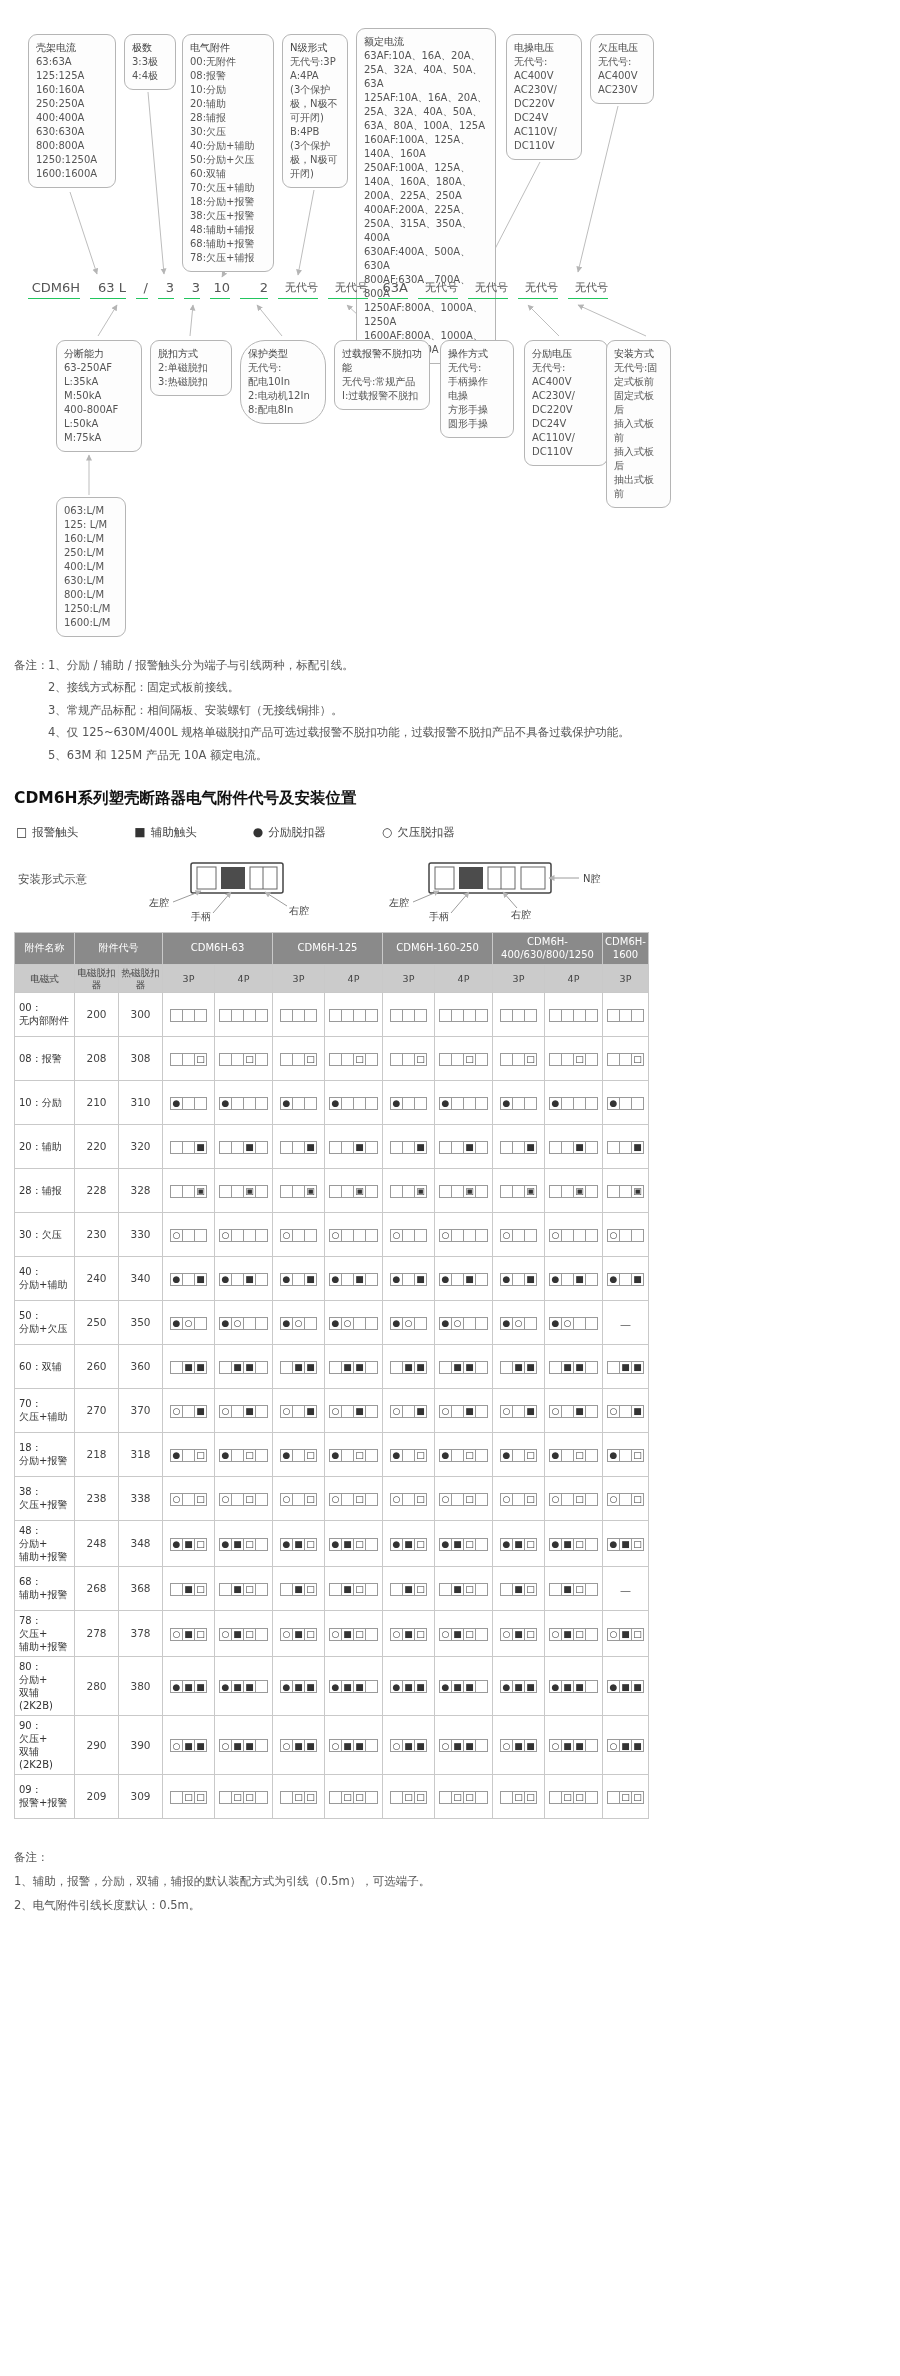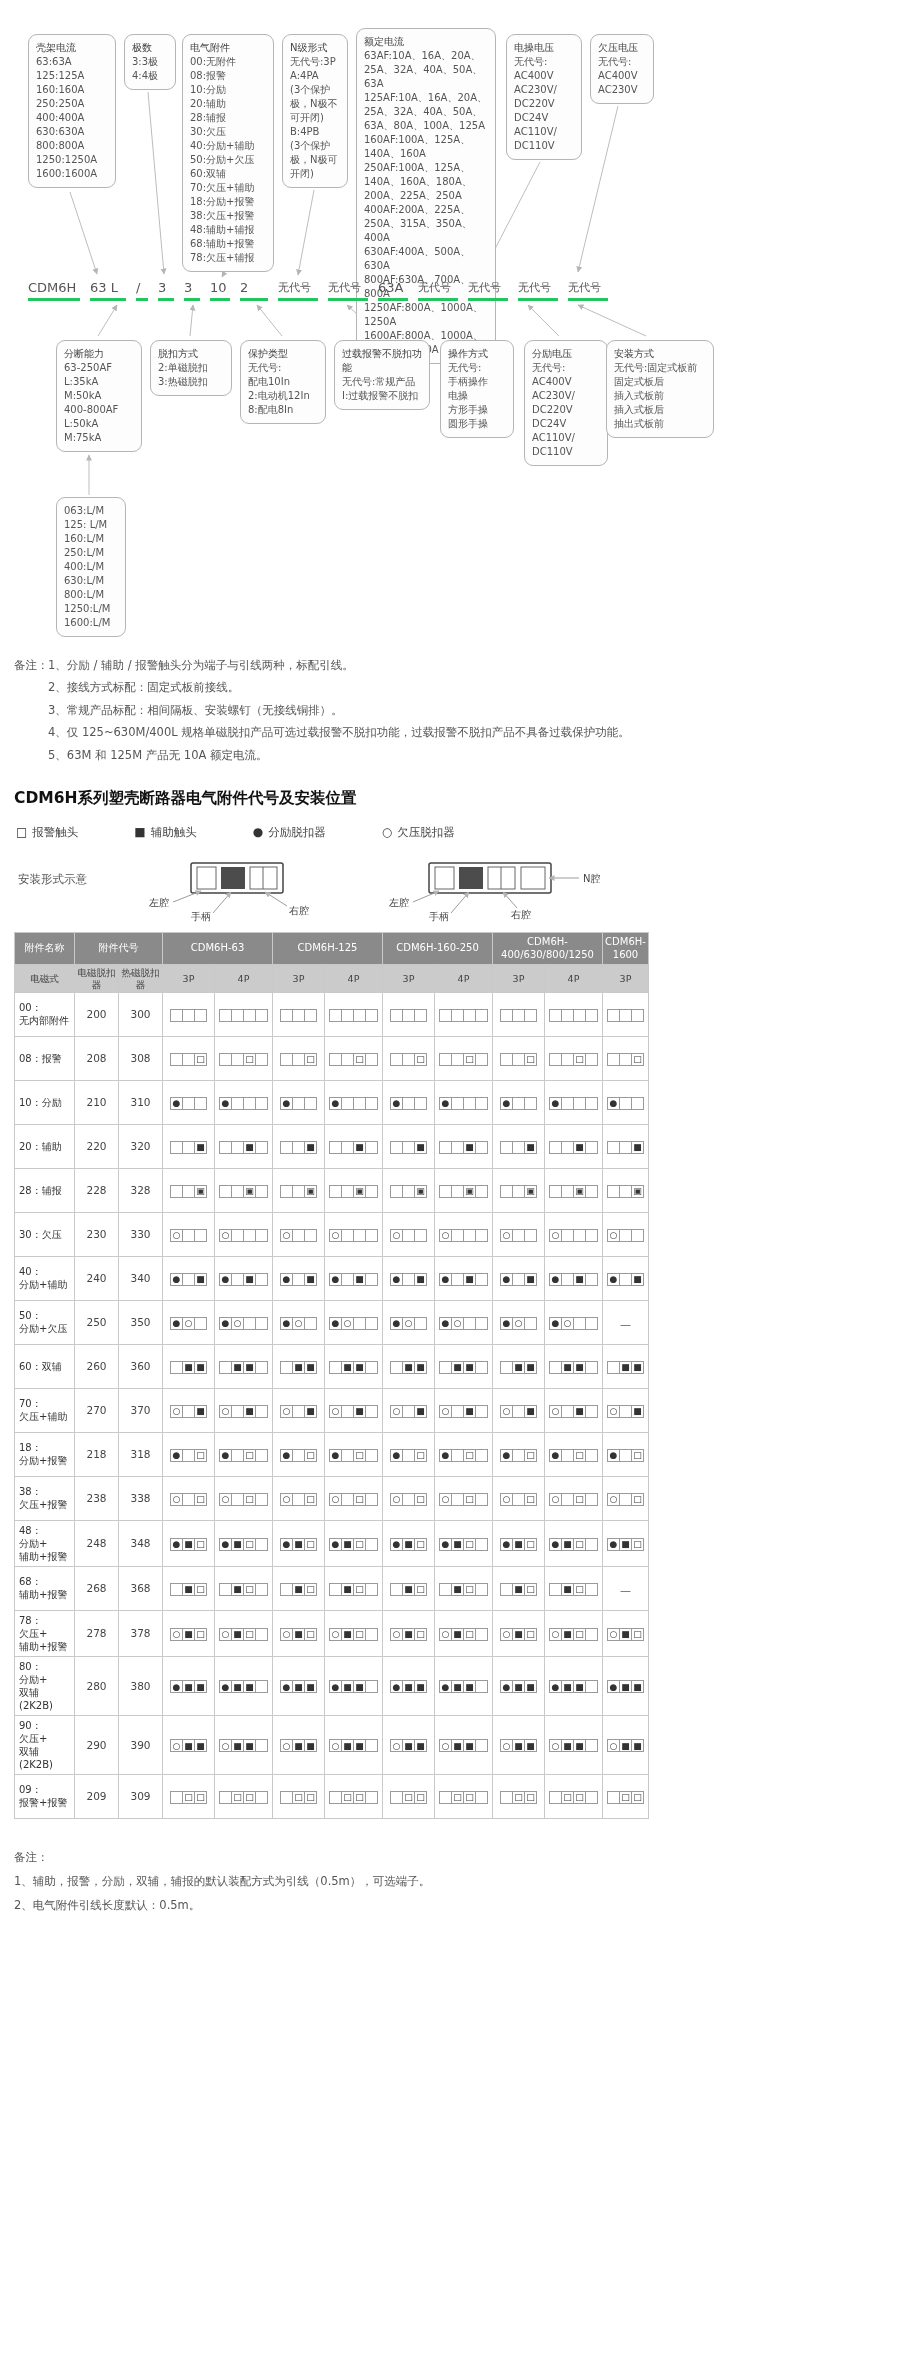--- a/index.html
+++ b/index.html
@@ -15,29 +15,29 @@
   .t1{left:28px;top:34px;width:88px;}
   .t2{left:124px;top:34px;width:52px;}
   .t3{left:182px;top:34px;width:92px;}
   .t4{left:282px;top:34px;width:66px;}
   .t5{left:356px;top:28px;width:140px;}
   .t6{left:506px;top:34px;width:76px;}
   .t7{left:590px;top:34px;width:64px;}
   
   .b1{left:56px;top:340px;width:86px;}
   .b2{left:150px;top:340px;width:82px;}
-  .b3{left:240px;top:340px;width:86px;}
+  .b3{left:240px;top:340px;width:86px;border-radius:25px;}
   .b4{left:334px;top:340px;width:96px;}
   .b5{left:440px;top:340px;width:74px;}
   .b6{left:524px;top:340px;width:84px;}
-  .b7{left:606px;top:340px;width:108px;}
+  .b7{left:606px;top:340px;width:65px;}
   .b8{left:56px;top:497px;width:70px;}
   .model{position:absolute;left:28px;top:280px;display:flex;gap:10px;align-items:flex-end;
          font-size:13px;color:#555;}
-  .model span{border-bottom:3px solid #22c55e;text-align:left;padding:0 0 3px;box-sizing:border-box;}
+  .model span{border-bottom:1px solid #22c55e;text-align:right;padding:0 0 3px;box-sizing:border-box;}
   .model span:nth-child(1){width:52px;}
   .model span:nth-child(2){width:36px;}
   .model span:nth-child(3){width:12px;}
   .model span:nth-child(4),.model span:nth-child(5){width:16px;}
   .model span:nth-child(6){width:20px;}
   .model span:nth-child(7){width:28px;}
   .model span:nth-child(10){width:30px;}
   .model span:nth-child(8),.model span:nth-child(9),
   .model span:nth-child(11),.model span:nth-child(12),
   .model span:nth-child(13),.model span:nth-child(14){width:40px;font-size:11px;}

